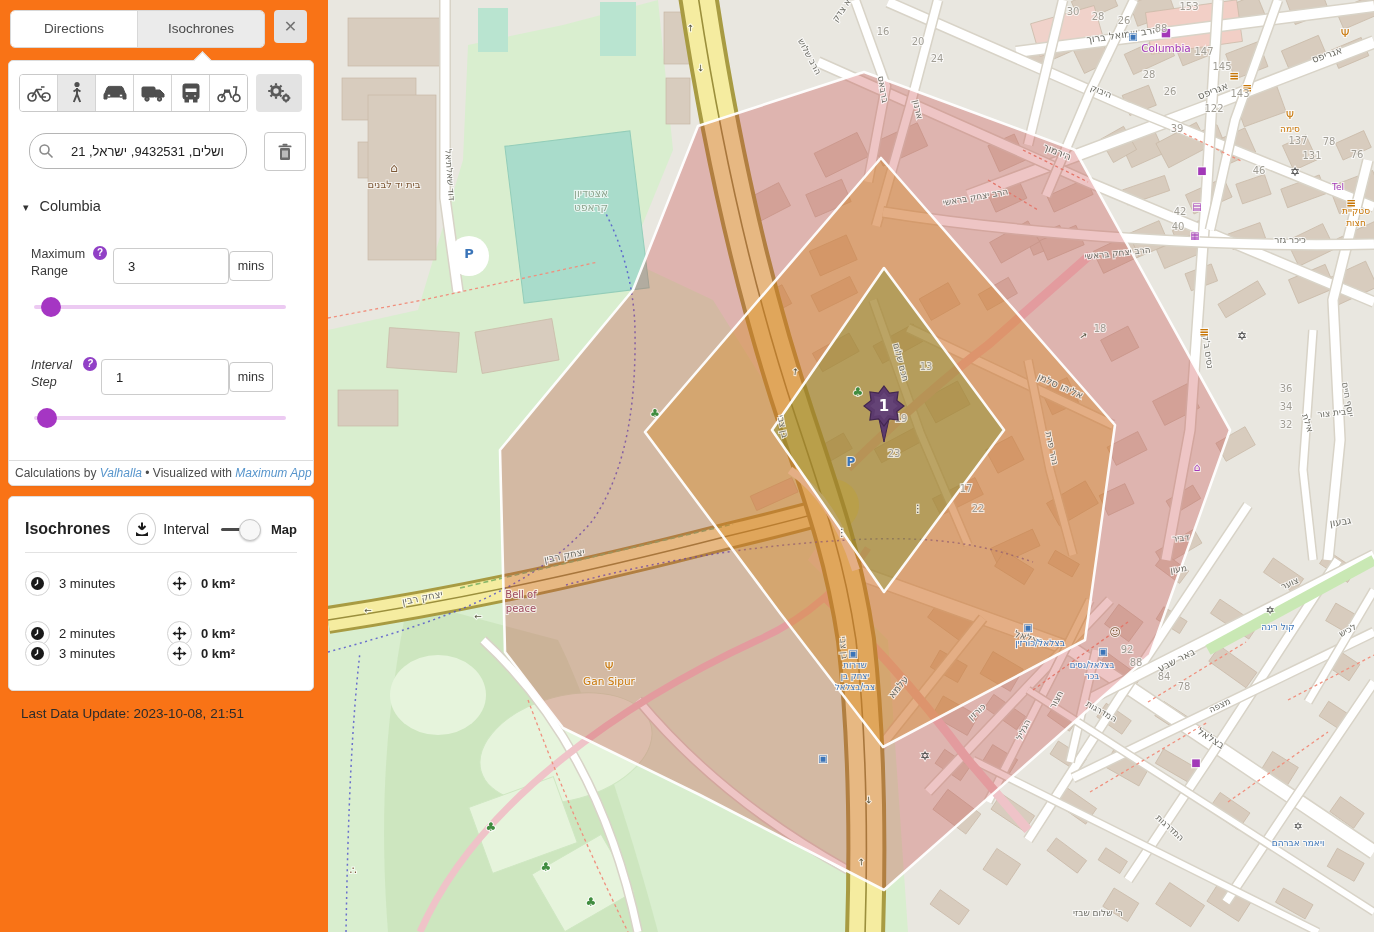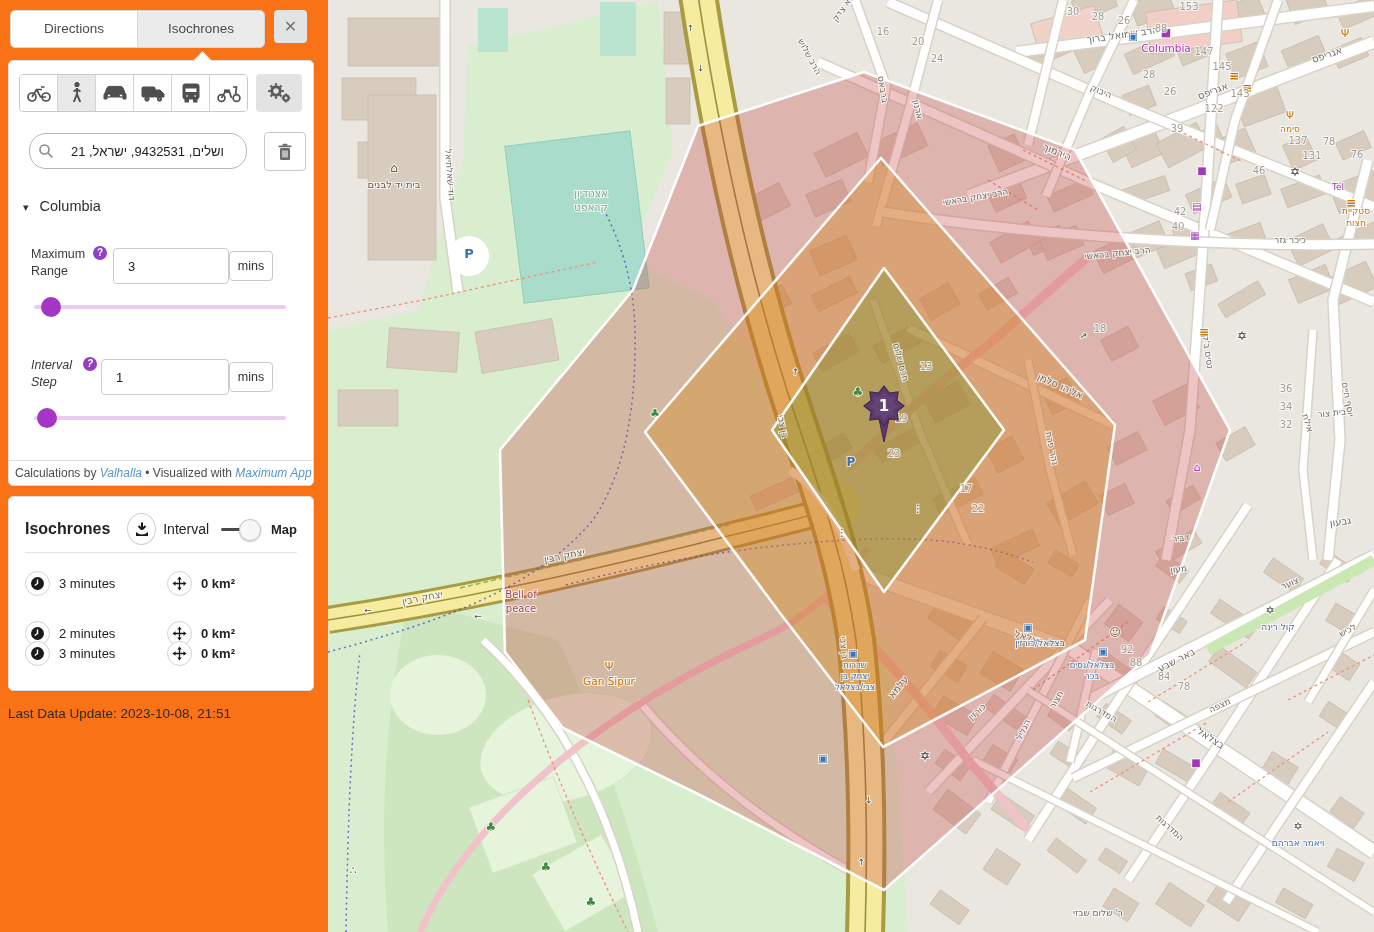--- a/index.html
+++ b/index.html
@@ -59,21 +59,21 @@
   .dllabel{font-size:14px;color:#222;margin-left:7px;}
   .toggle{position:relative;width:40px;height:20px;margin-left:12px;cursor:pointer;}
   .toggle .bar{position:absolute;left:0;top:8.5px;width:38px;height:3px;background:#4a4a4a;border-radius:2px;}
   .toggle .knob{position:absolute;right:-4px;top:0;width:20px;height:20px;border-radius:50%;background:#f7f7f7;border:1px solid #c6c6c6;box-shadow:0 1px 2px rgba(0,0,0,.2);}
   .maplabel{font-size:13px;font-weight:bold;color:#222;margin-left:14px;}
   .isodivider{position:absolute;left:16px;right:16px;top:55px;border-top:1px solid #e2e2e2;}
   .isorow{position:absolute;left:16px;width:272px;height:24px;display:flex;align-items:center;}
   .rowicon{width:23px;height:23px;border:1px solid #d2d2d2;border-radius:50%;display:flex;align-items:center;justify-content:center;background:#fff;}
   .rowtime{font-size:13px;color:#222;font-weight:400;margin-left:9px;width:108px;}
   .rowarea{font-size:13px;color:#222;font-weight:600;margin-left:9px;}
-  .lastupdate{position:absolute;left:8px;top:706px;font-size:13.5px;color:#2b2b2b;}
+  .lastupdate{position:absolute;left:21px;top:706px;font-size:13.5px;color:#2b2b2b;}
 </style>
 </head>
 <body>
 
 <div id="app">
 
   <div id="map">
     <svg width="1046" height="932" viewBox="0 0 1046 932" xmlns="http://www.w3.org/2000/svg">
 
       <rect x="0" y="0" width="1046" height="932" fill="#e9e7e0"></rect>

